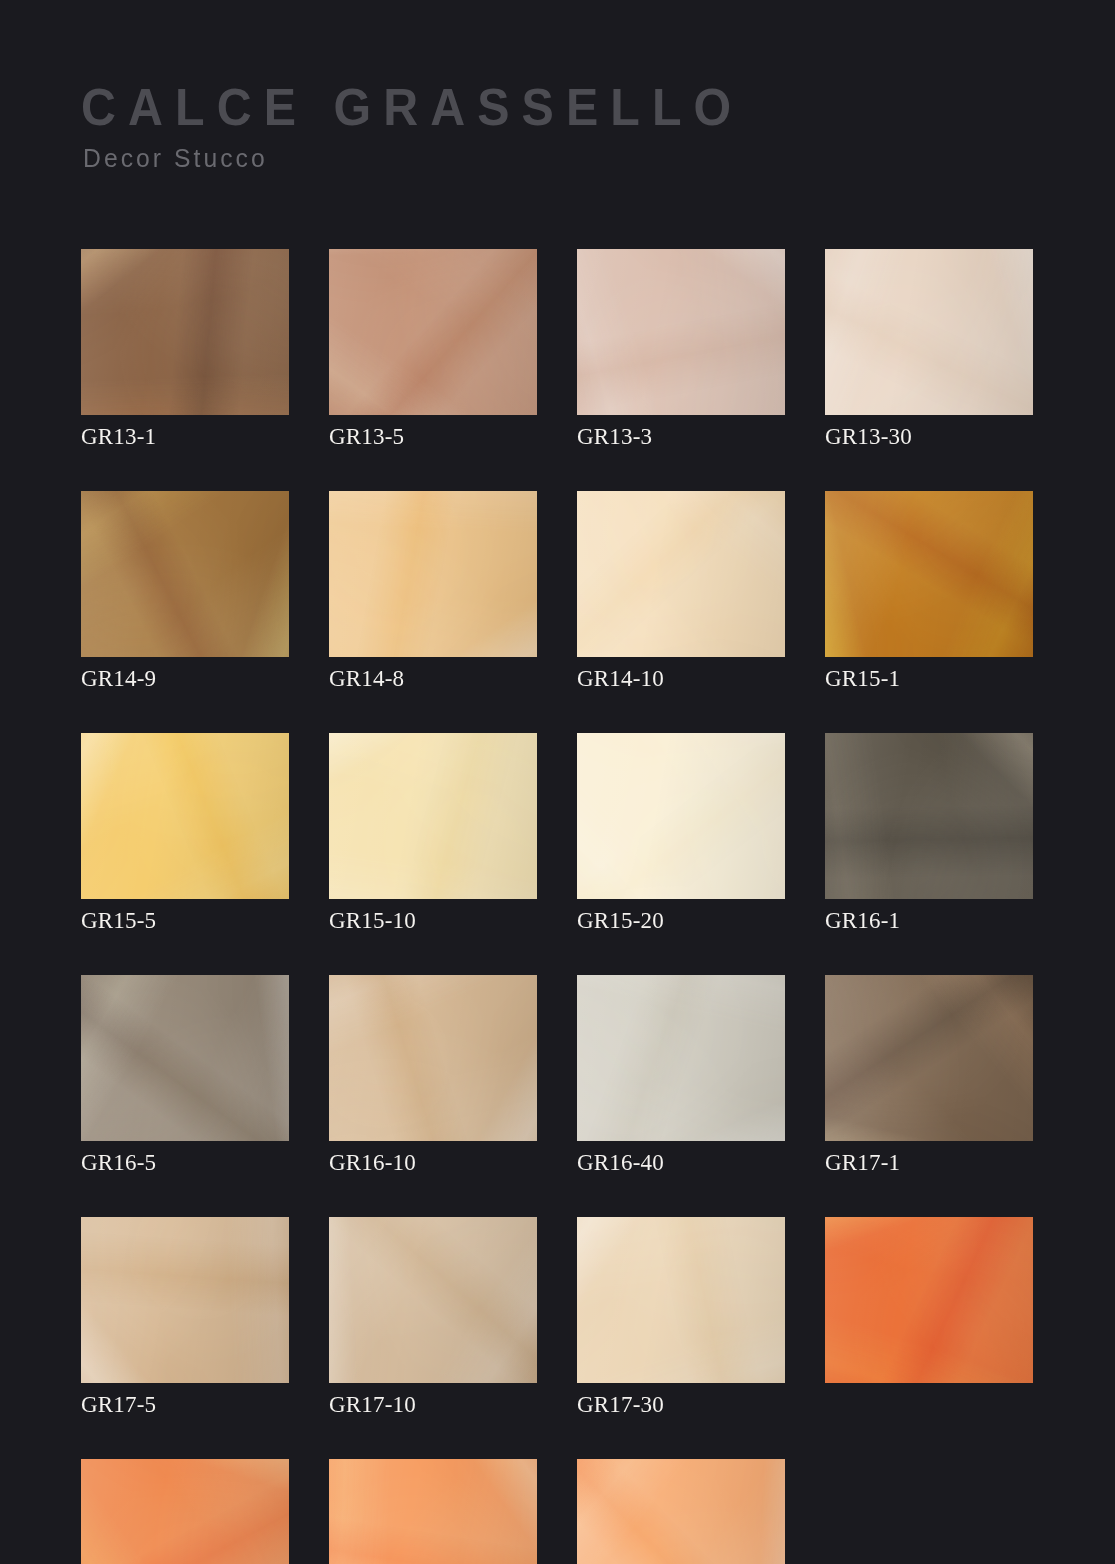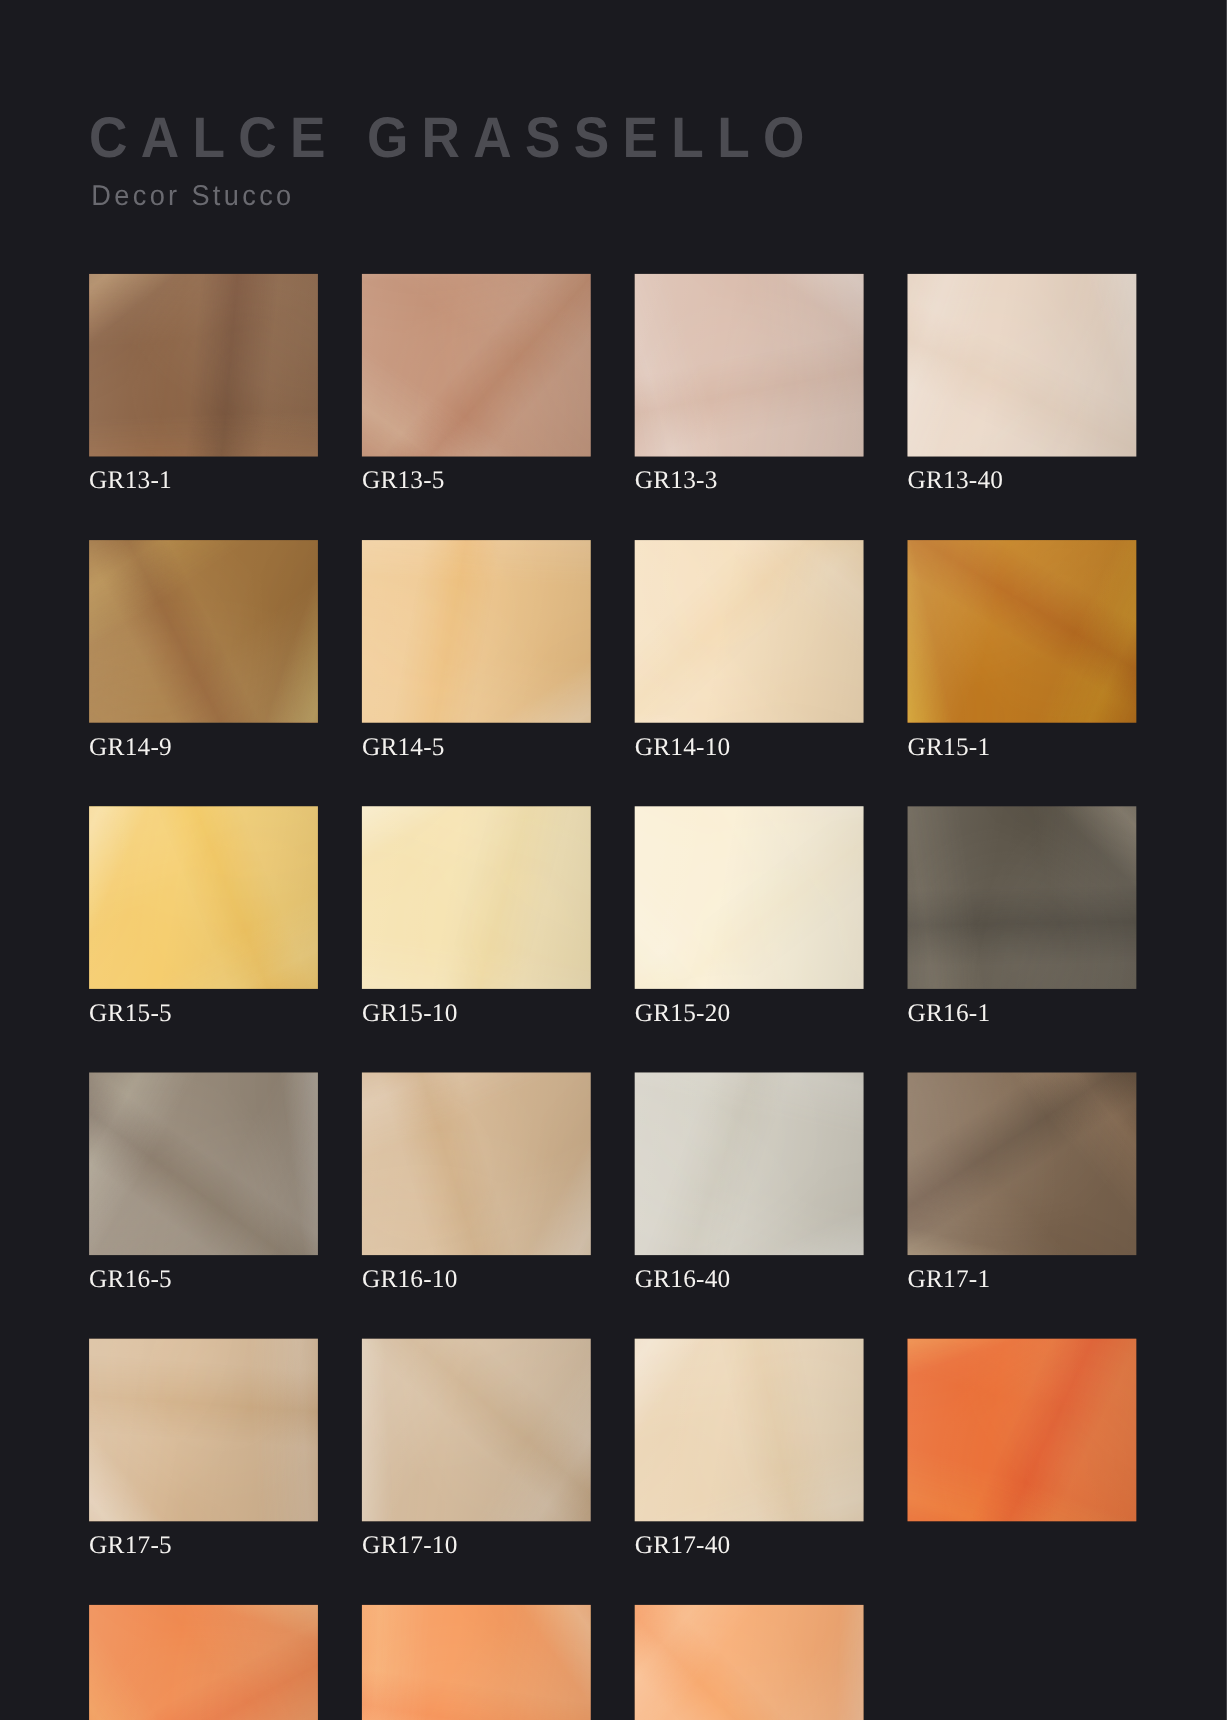--- a/index.html
+++ b/index.html
@@ -18,21 +18,21 @@
   .page {
     position: absolute;
     inset: 0;
     background: #1a1a1f;
   }
 
   
   .header {
     position: absolute;
     left: 81px;
-    top: 98px;
+    top: 79px;
     width: 900px;
   }
   .title {
     font-family: "Liberation Sans", sans-serif;
     font-weight: 700;
     font-size: 52px;
     line-height: 56px;
     letter-spacing: 13px;
     color: #4c4c52;
     margin: 0;
@@ -164,39 +164,39 @@
         </div>
         <div class="label">GR13-3</div>
       </div>
       <div class="cell">
         <div class="swatch" style="background: rgb(233, 214, 197);">
           <div class="tex tex-a" style="transform: rotate(111deg) scale(1.9);"></div>
           <div class="tex tex-b" style="transform: rotate(134deg) scale(1.9);"></div>
           <div class="tex tex-c" style="transform: rotate(157deg) scale(1.9);"></div>
           <div class="sheen"></div>
         </div>
-        <div class="label">GR13-40</div>
+        <div class="label">GR13-30</div>
       </div>
       <div class="cell">
         <div class="swatch" style="background: rgb(163, 118, 63);">
           <div class="tex tex-a" style="transform: rotate(148deg) scale(1.9);"></div>
           <div class="tex tex-b" style="transform: rotate(171deg) scale(1.9);"></div>
           <div class="tex tex-c" style="transform: rotate(194deg) scale(1.9);"></div>
           <div class="sheen"></div>
         </div>
         <div class="label">GR14-9</div>
       </div>
       <div class="cell">
         <div class="swatch" style="background: rgb(239, 198, 140);">
           <div class="tex tex-a" style="transform: rotate(185deg) scale(1.9);"></div>
           <div class="tex tex-b" style="transform: rotate(208deg) scale(1.9);"></div>
           <div class="tex tex-c" style="transform: rotate(231deg) scale(1.9);"></div>
           <div class="sheen"></div>
         </div>
-        <div class="label">GR14-5</div>
+        <div class="label">GR14-8</div>
       </div>
       <div class="cell">
         <div class="swatch" style="background: rgb(245, 222, 187);">
           <div class="tex tex-a" style="transform: rotate(222deg) scale(1.9);"></div>
           <div class="tex tex-b" style="transform: rotate(245deg) scale(1.9);"></div>
           <div class="tex tex-c" style="transform: rotate(268deg) scale(1.9);"></div>
           <div class="sheen"></div>
         </div>
         <div class="label">GR14-10</div>
       </div>
@@ -299,21 +299,21 @@
         </div>
         <div class="label">GR17-10</div>
       </div>
       <div class="cell">
         <div class="swatch" style="background: rgb(236, 214, 182);">
           <div class="tex tex-a" style="transform: rotate(343deg) scale(1.9);"></div>
           <div class="tex tex-b" style="transform: rotate(6deg) scale(1.9);"></div>
           <div class="tex tex-c" style="transform: rotate(29deg) scale(1.9);"></div>
           <div class="sheen"></div>
         </div>
-        <div class="label">GR17-40</div>
+        <div class="label">GR17-30</div>
       </div>
       <div class="cell">
         <div class="swatch" style="background: rgb(234, 110, 53);">
           <div class="tex tex-a" style="transform: rotate(20deg) scale(1.9);"></div>
           <div class="tex tex-b" style="transform: rotate(43deg) scale(1.9);"></div>
           <div class="tex tex-c" style="transform: rotate(66deg) scale(1.9);"></div>
           <div class="sheen"></div>
         </div>
       </div>
       <div class="cell">

